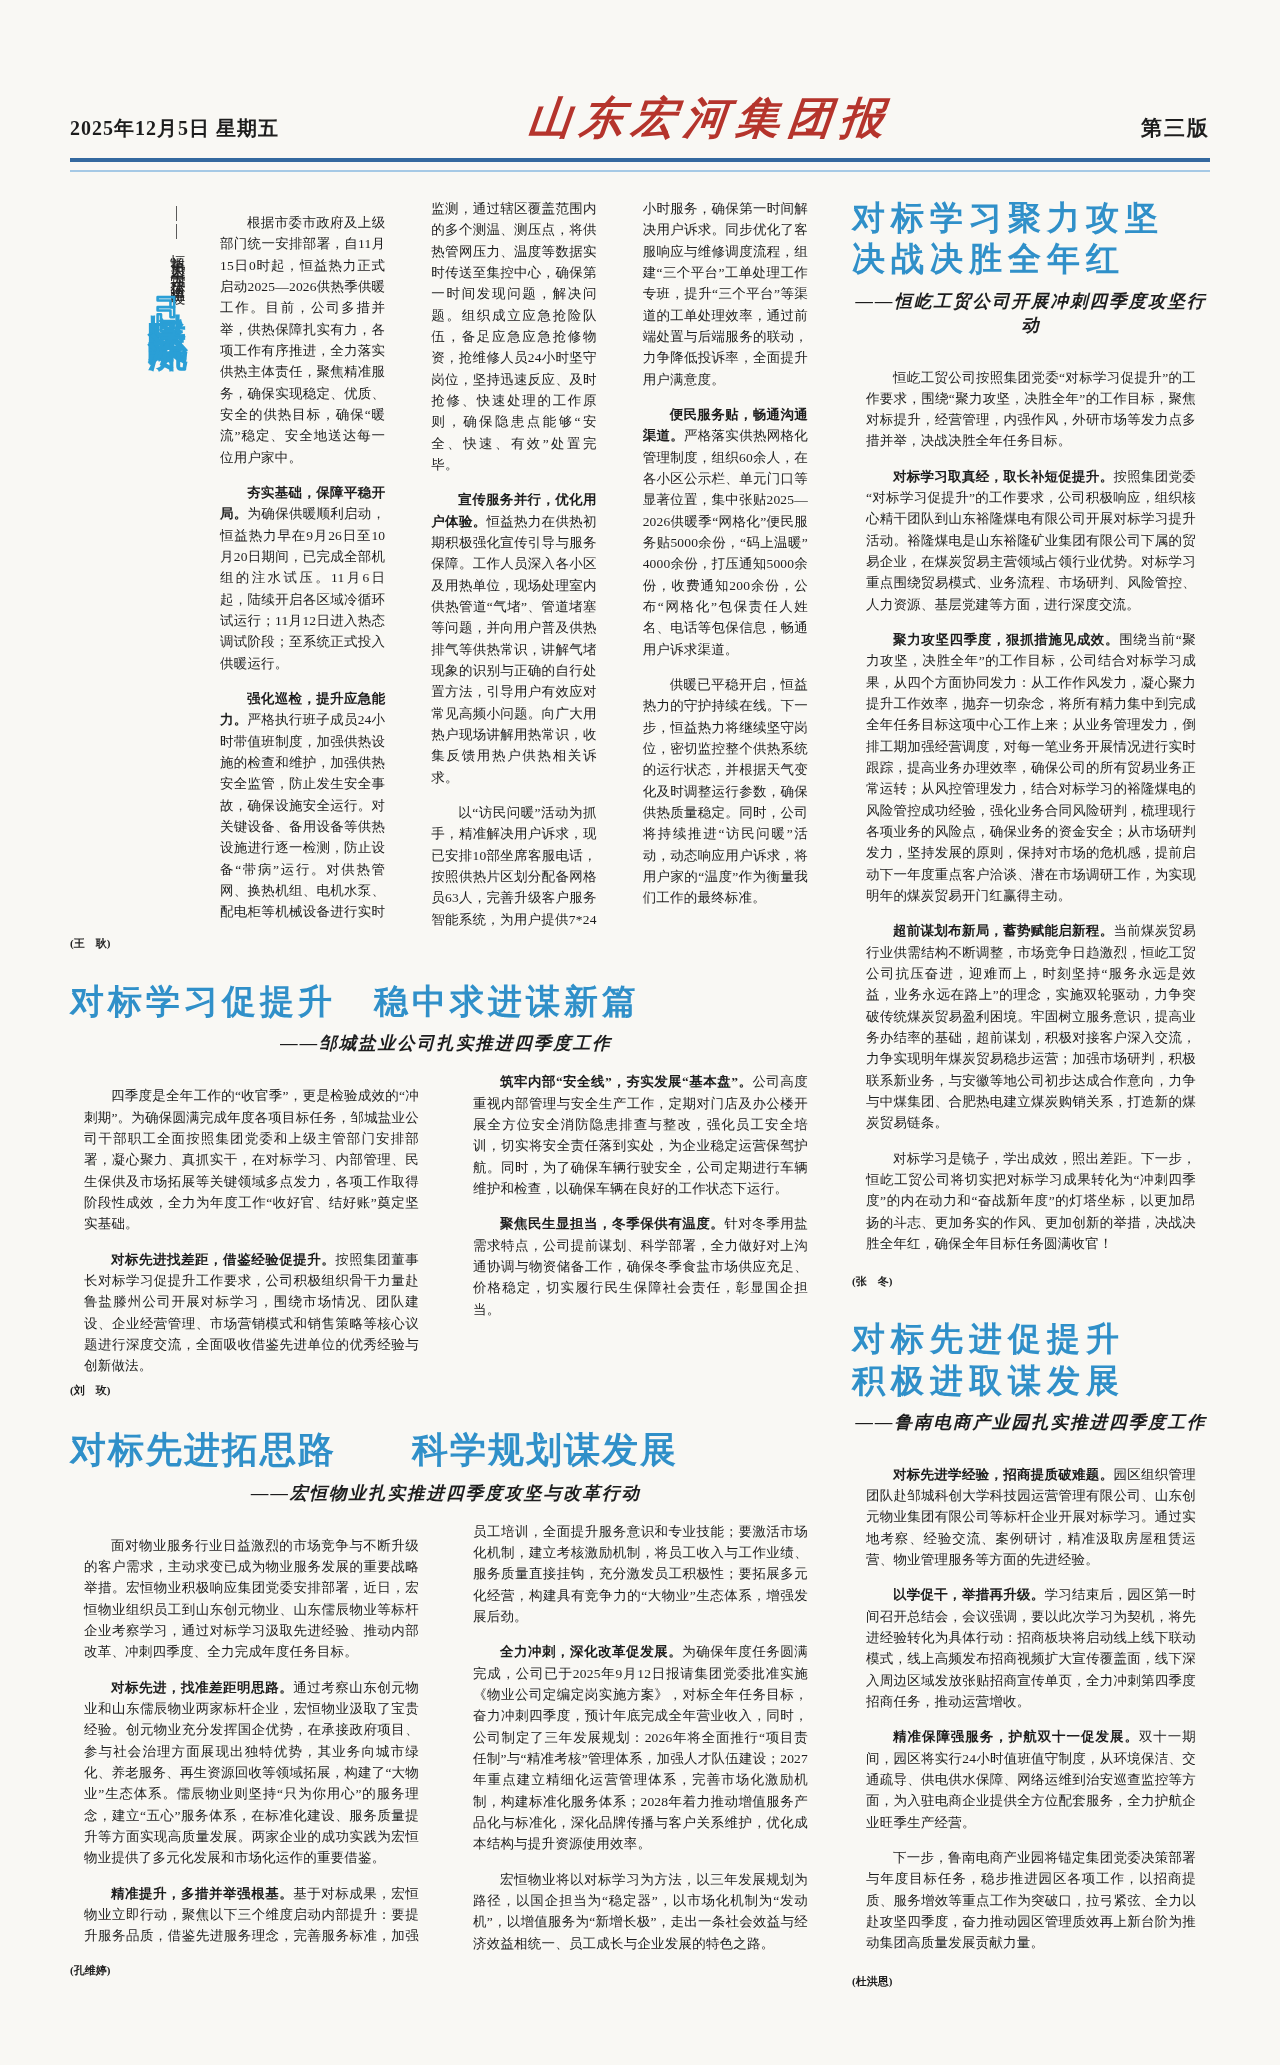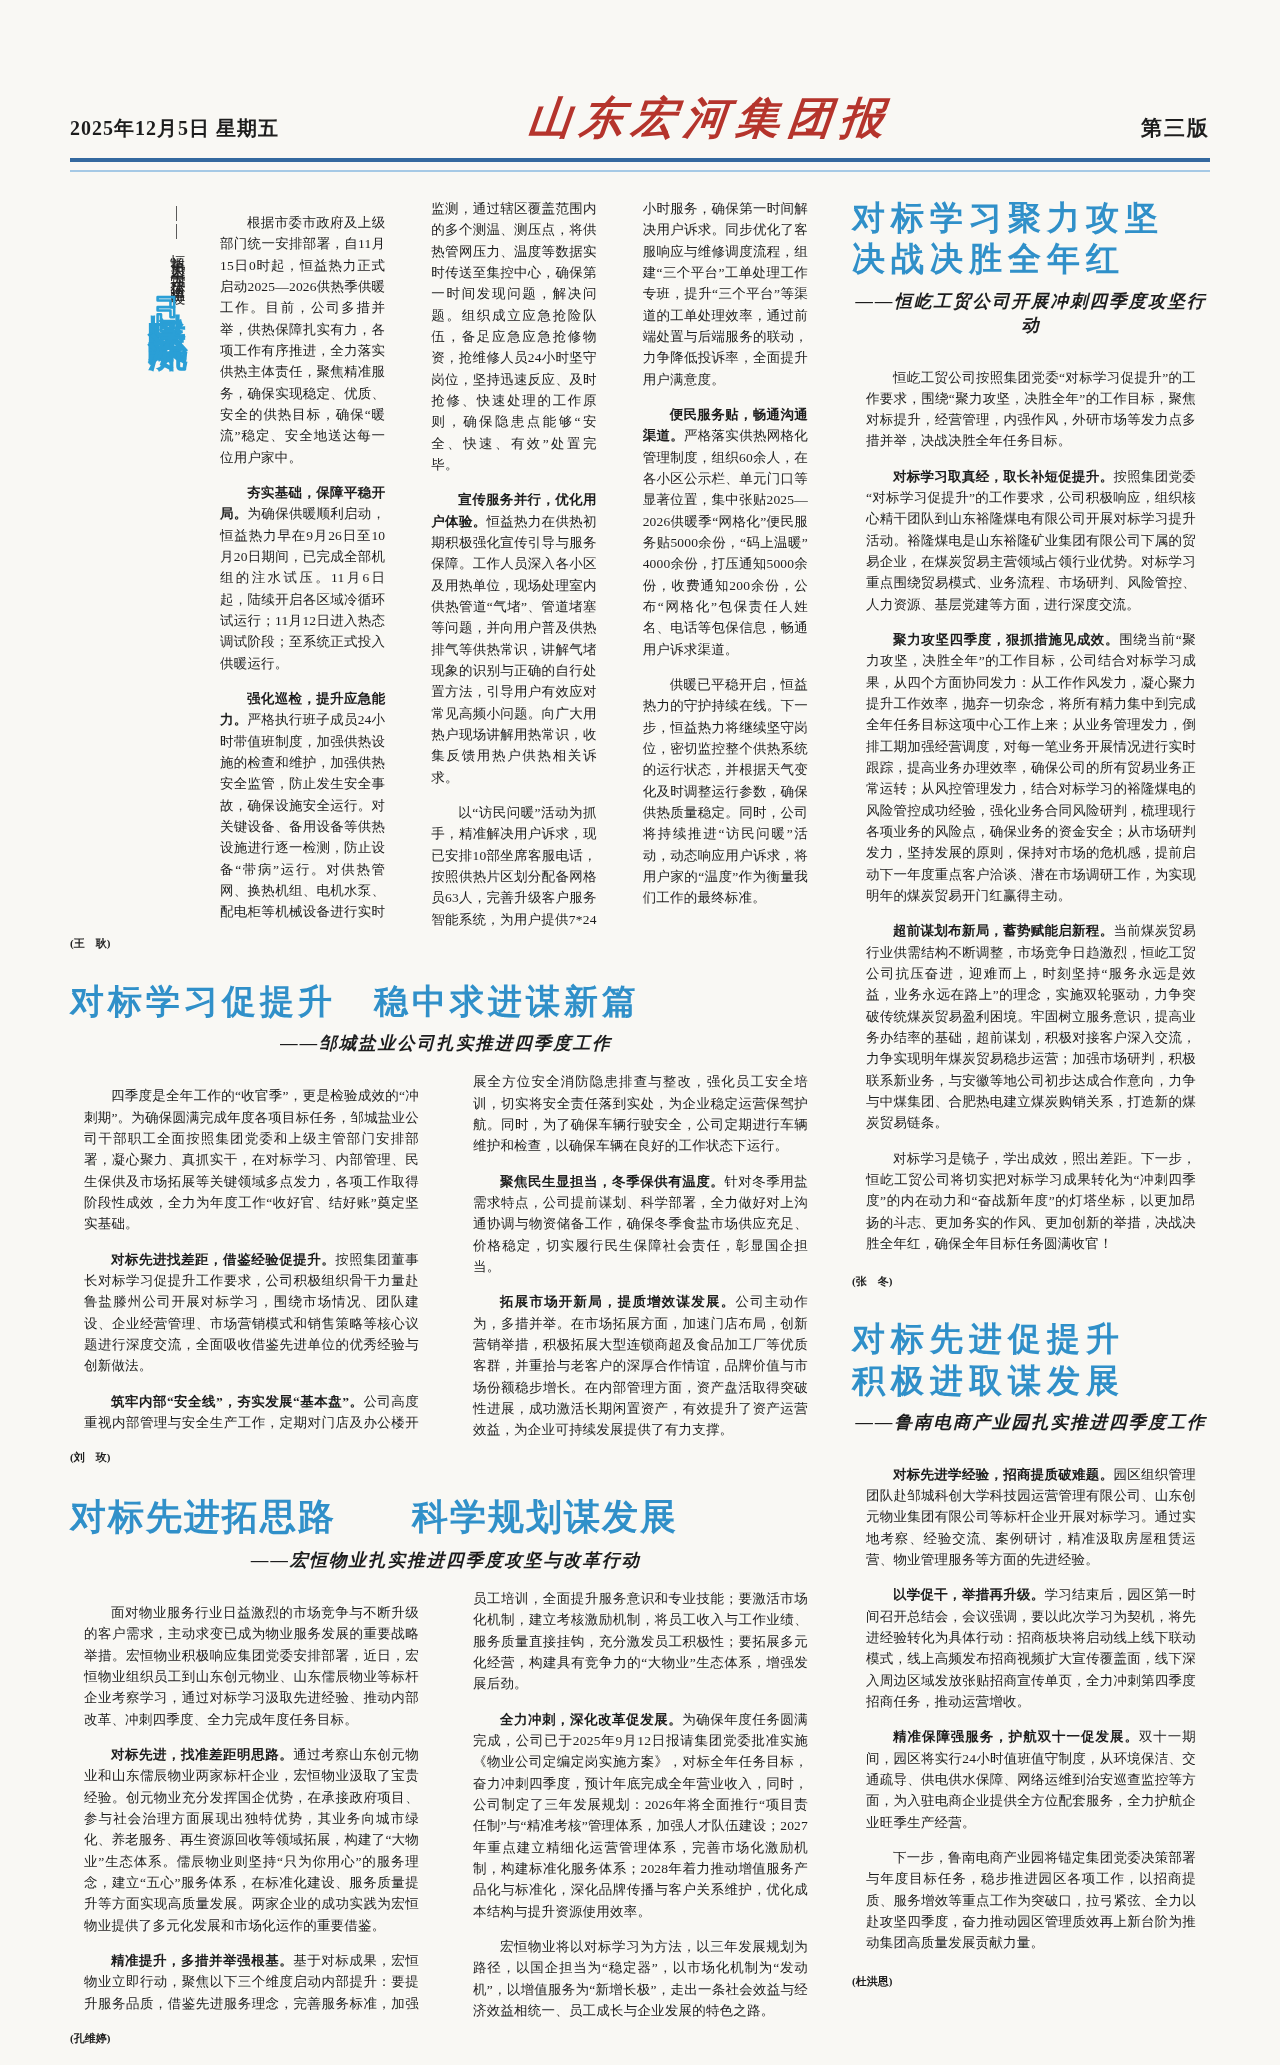--- a/index.html
+++ b/index.html
@@ -86,21 +86,20 @@
       </div>
 
       <div class="art">
         <h2 class="art-h">对标学习促提升　稳中求进谋新篇</h2>
         <div class="art-sub">——邹城盐业公司扎实推进四季度工作</div>
         <div class="cols2">
             <p class="para"><span>四季度是全年工作的“收官季”，更是检验成效的“冲刺期”。为确保圆满完成年度各项目标任务，邹城盐业公司干部职工全面按照集团党委和上级主管部门安排部署，凝心聚力、真抓实干，在对标学习、内部管理、民生保供及市场拓展等关键领域多点发力，各项工作取得阶段性成效，全力为年度工作“收好官、结好账”奠定坚实基础。</span></p>
             <p class="para"><b>对标先进找差距，借鉴经验促提升。</b><span>按照集团董事长对标学习促提升工作要求，公司积极组织骨干力量赴鲁盐滕州公司开展对标学习，围绕市场情况、团队建设、企业经营管理、市场营销模式和销售策略等核心议题进行深度交流，全面吸收借鉴先进单位的优秀经验与创新做法。</span></p>
             <p class="para"><b>筑牢内部“安全线”，夯实发展“基本盘”。</b><span>公司高度重视内部管理与安全生产工作，定期对门店及办公楼开展全方位安全消防隐患排查与整改，强化员工安全培训，切实将安全责任落到实处，为企业稳定运营保驾护航。同时，为了确保车辆行驶安全，公司定期进行车辆维护和检查，以确保车辆在良好的工作状态下运行。</span></p>
             <p class="para"><b>聚焦民生显担当，冬季保供有温度。</b><span>针对冬季用盐需求特点，公司提前谋划、科学部署，全力做好对上沟通协调与物资储备工作，确保冬季食盐市场供应充足、价格稳定，切实履行民生保障社会责任，彰显国企担当。</span></p>
-            <p class="para"><b>拓展市场开新局，提质增效谋发展。</b><span>公司主动作为，多措并举。在市场拓展方面，加速门店布局，创新营销举措，积极拓展大型连锁商超及食品加工厂等优质客群，并重拾与老客户的深厚合作情谊，品牌价值与市场份额稳步增长。在内部管理方面，资产盘活取得突破性进展，成功激活长期闲置资产，有效提升了资产运营效益，为企业可持续发展提供了有力支撑。</span></p>
           </div>
         <div class="byline">(刘　玫)</div>
       </div>
 
       <div class="art">
         <h2 class="art-h small">对标先进拓思路　　科学规划谋发展</h2>
         <div class="art-sub">——宏恒物业扎实推进四季度攻坚与改革行动</div>
         <div class="cols2">
             <p class="para"><span>面对物业服务行业日益激烈的市场竞争与不断升级的客户需求，主动求变已成为物业服务发展的重要战略举措。宏恒物业积极响应集团党委安排部署，近日，宏恒物业组织员工到山东创元物业、山东儒辰物业等标杆企业考察学习，通过对标学习汲取先进经验、推动内部改革、冲刺四季度、全力完成年度任务目标。</span></p>
             <p class="para"><b>对标先进，找准差距明思路。</b><span>通过考察山东创元物业和山东儒辰物业两家标杆企业，宏恒物业汲取了宝贵经验。创元物业充分发挥国企优势，在承接政府项目、参与社会治理方面展现出独特优势，其业务向城市绿化、养老服务、再生资源回收等领域拓展，构建了“大物业”生态体系。儒辰物业则坚持“只为你用心”的服务理念，建立“五心”服务体系，在标准化建设、服务质量提升等方面实现高质量发展。两家企业的成功实践为宏恒物业提供了多元化发展和市场化运作的重要借鉴。</span></p>

